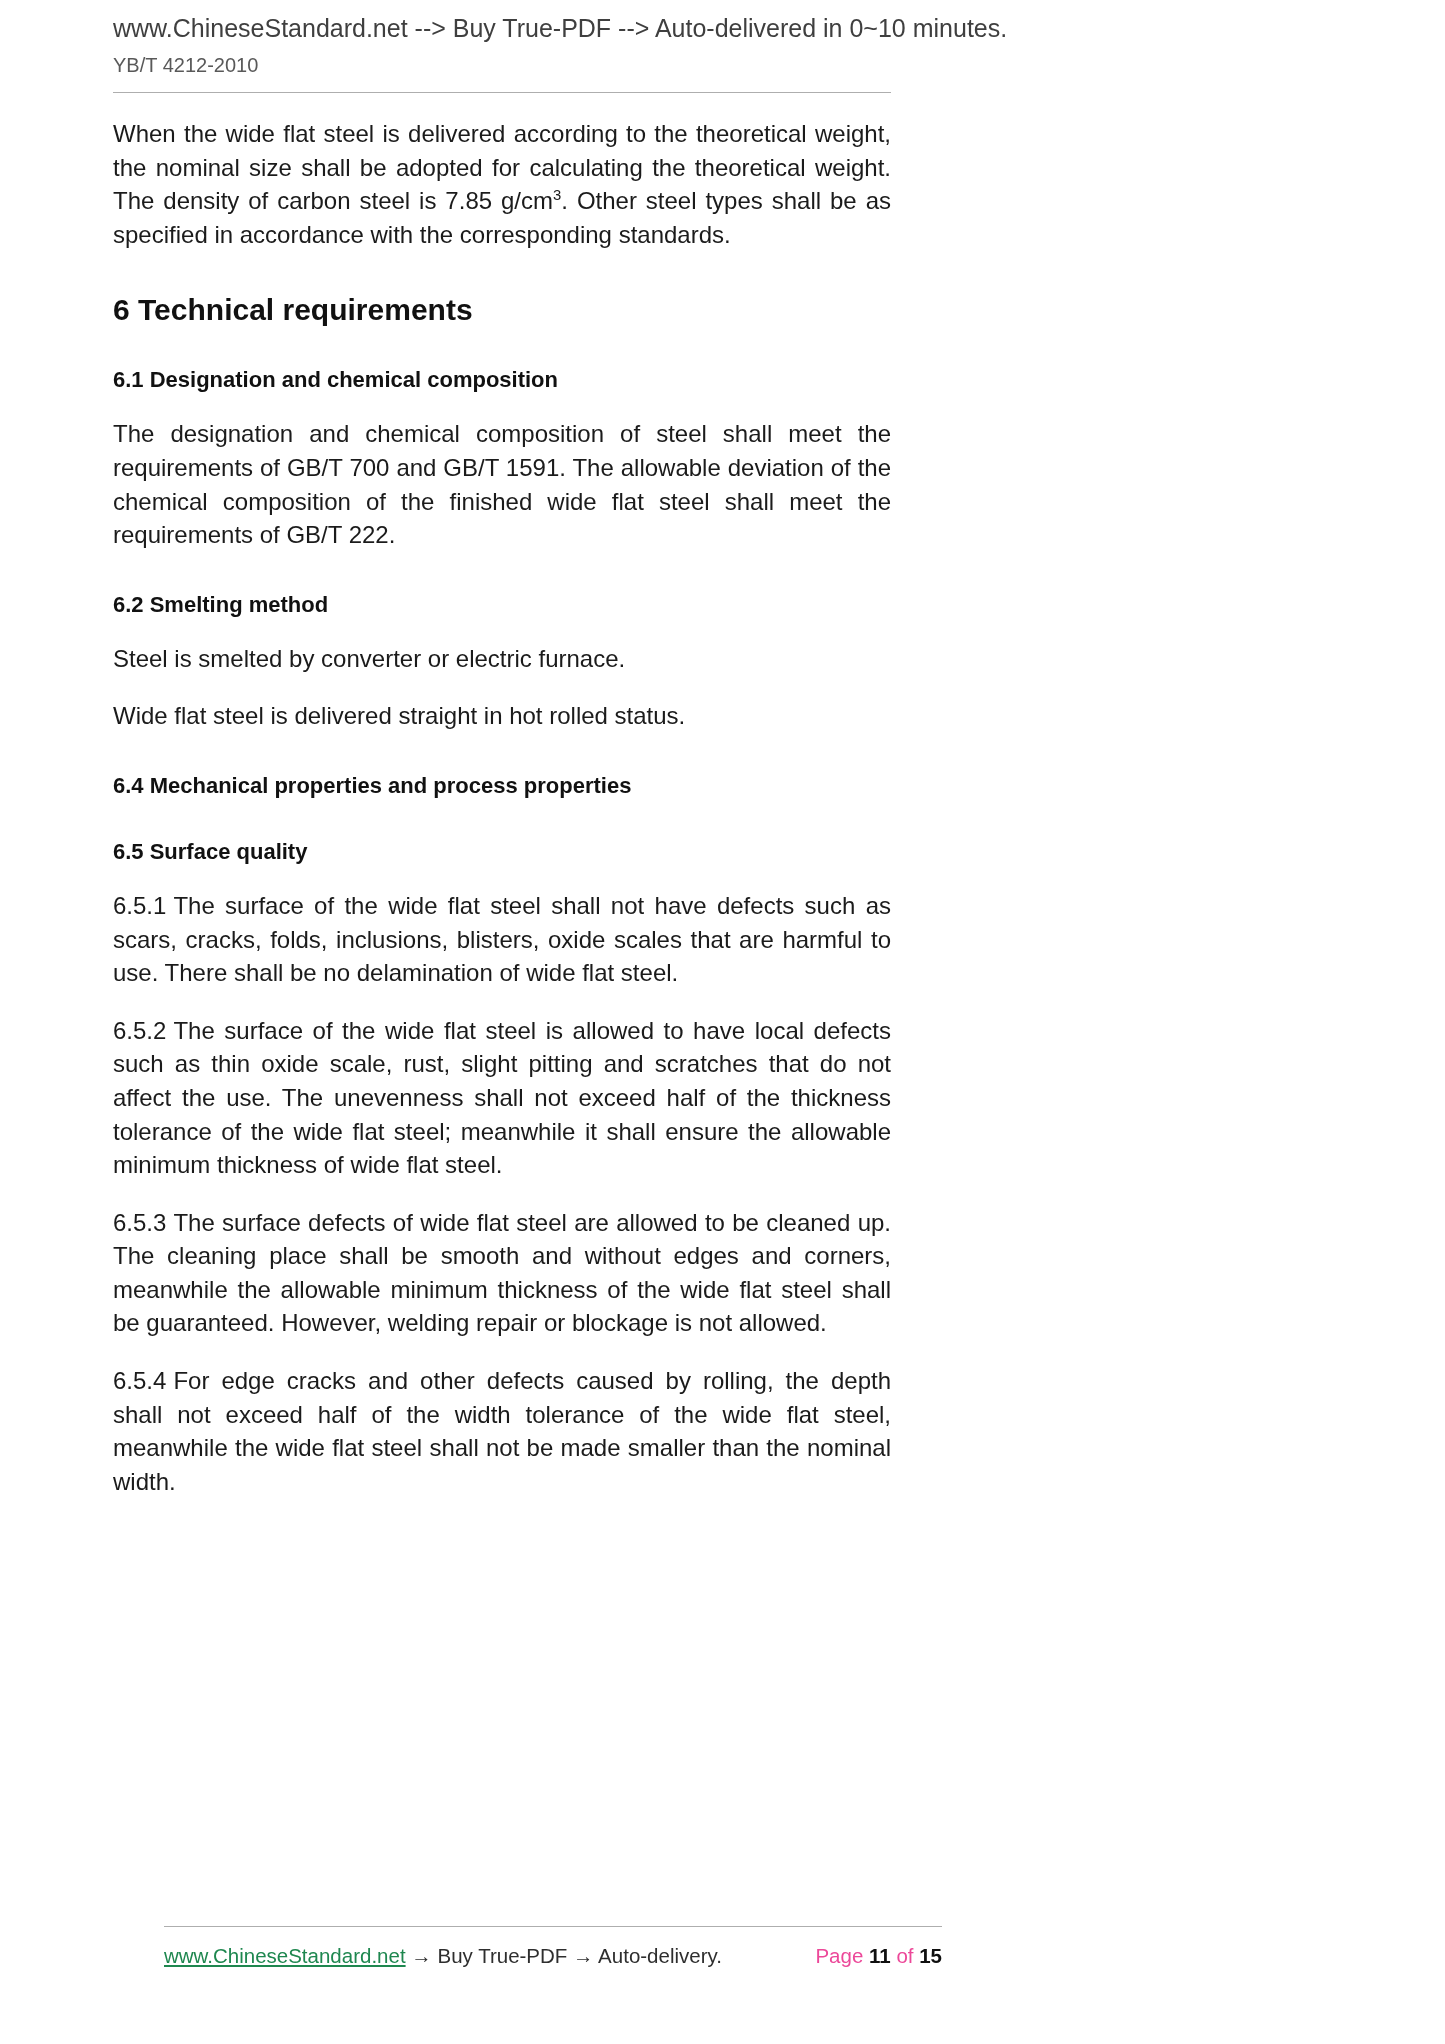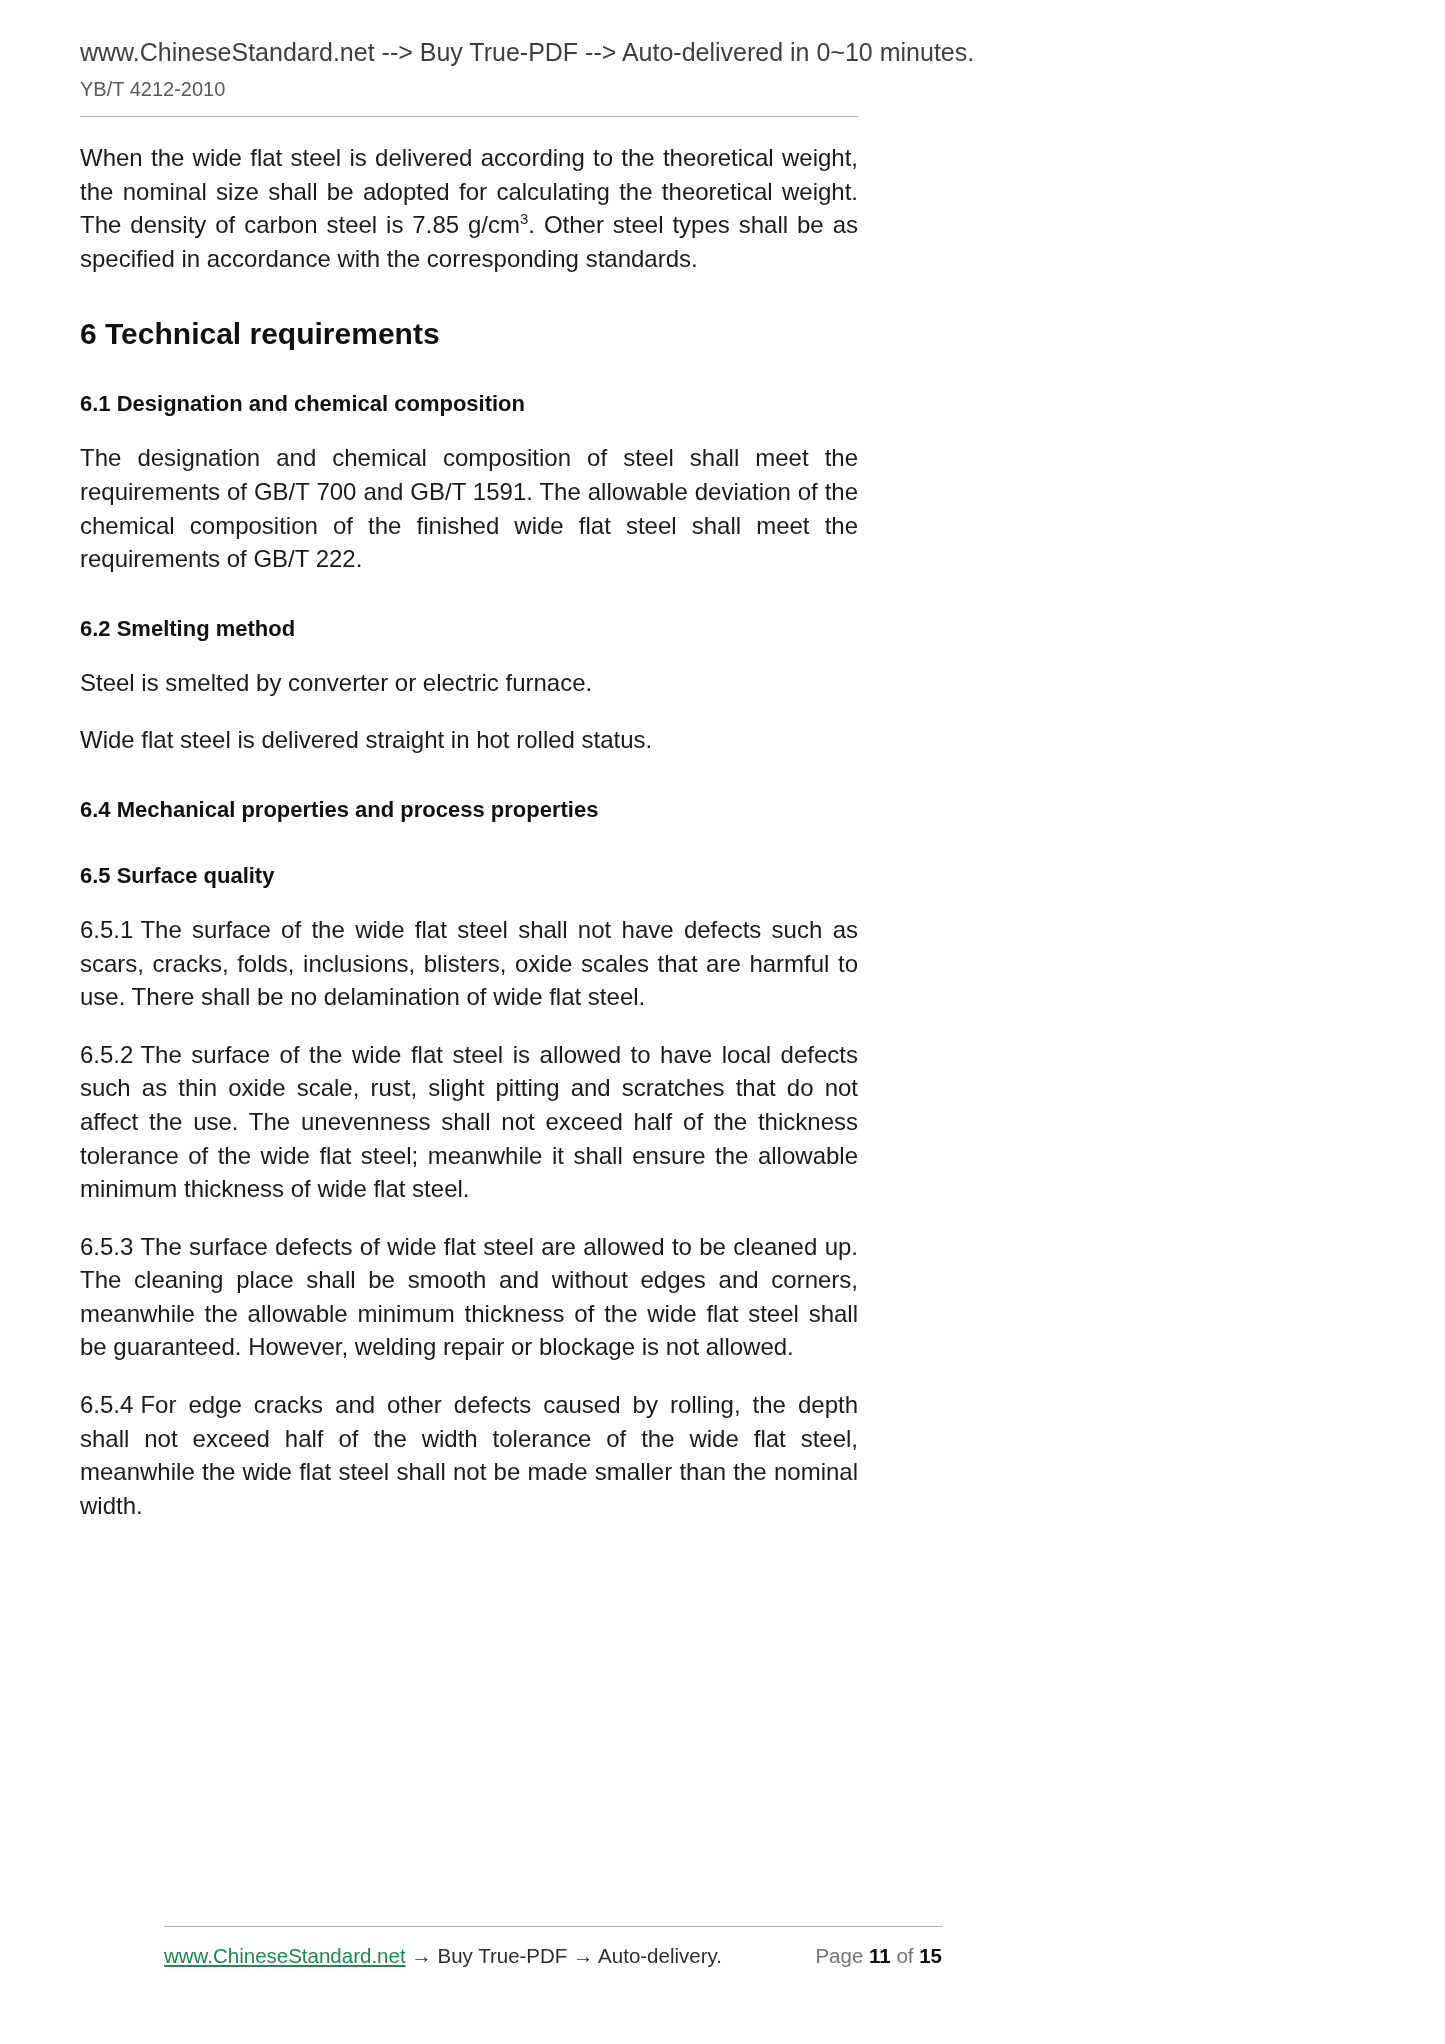--- a/index.html
+++ b/index.html
@@ -11,22 +11,22 @@
     height: 2044px;
     background: #ffffff;
     display: flex;
     flex-direction: column;
     overflow: hidden;
     margin: 0 auto;
   }
 
   .content {
     width: 778px;
-    margin-left: 80px;
-    padding-top: 38px;
+    margin-left: 113px;
+    padding-top: 14px;
     flex: 1 0 auto;
   }
 
   .banner {
     font-size: 25px;
     color: #3f3f3f;
     text-align: center;
     white-space: nowrap;
     overflow: visible;
   }
@@ -89,21 +89,21 @@
     font-size: 20.5px;
     color: #2e2e2e;
   }
 
   .footer-link {
     color: #1e874f;
     text-decoration: underline;
     cursor: pointer;
   }
 
-  .footer-page .muted { color: #737373; margin-top: 45px; }
+  .footer-page .muted { color: #ec4899; margin-top: 45px; }
   .footer-page .strong { font-weight: bold; color: #0f0f0f; }
 </style>
 </head>
 <body>
 
 <div class="page">
   <div class="content">
 
     <div class="banner">www.ChineseStandard.net --&gt; Buy True-PDF --&gt; Auto-delivered in 0~10 minutes.</div>
     <div class="docnum">YB/T 4212-2010</div>

